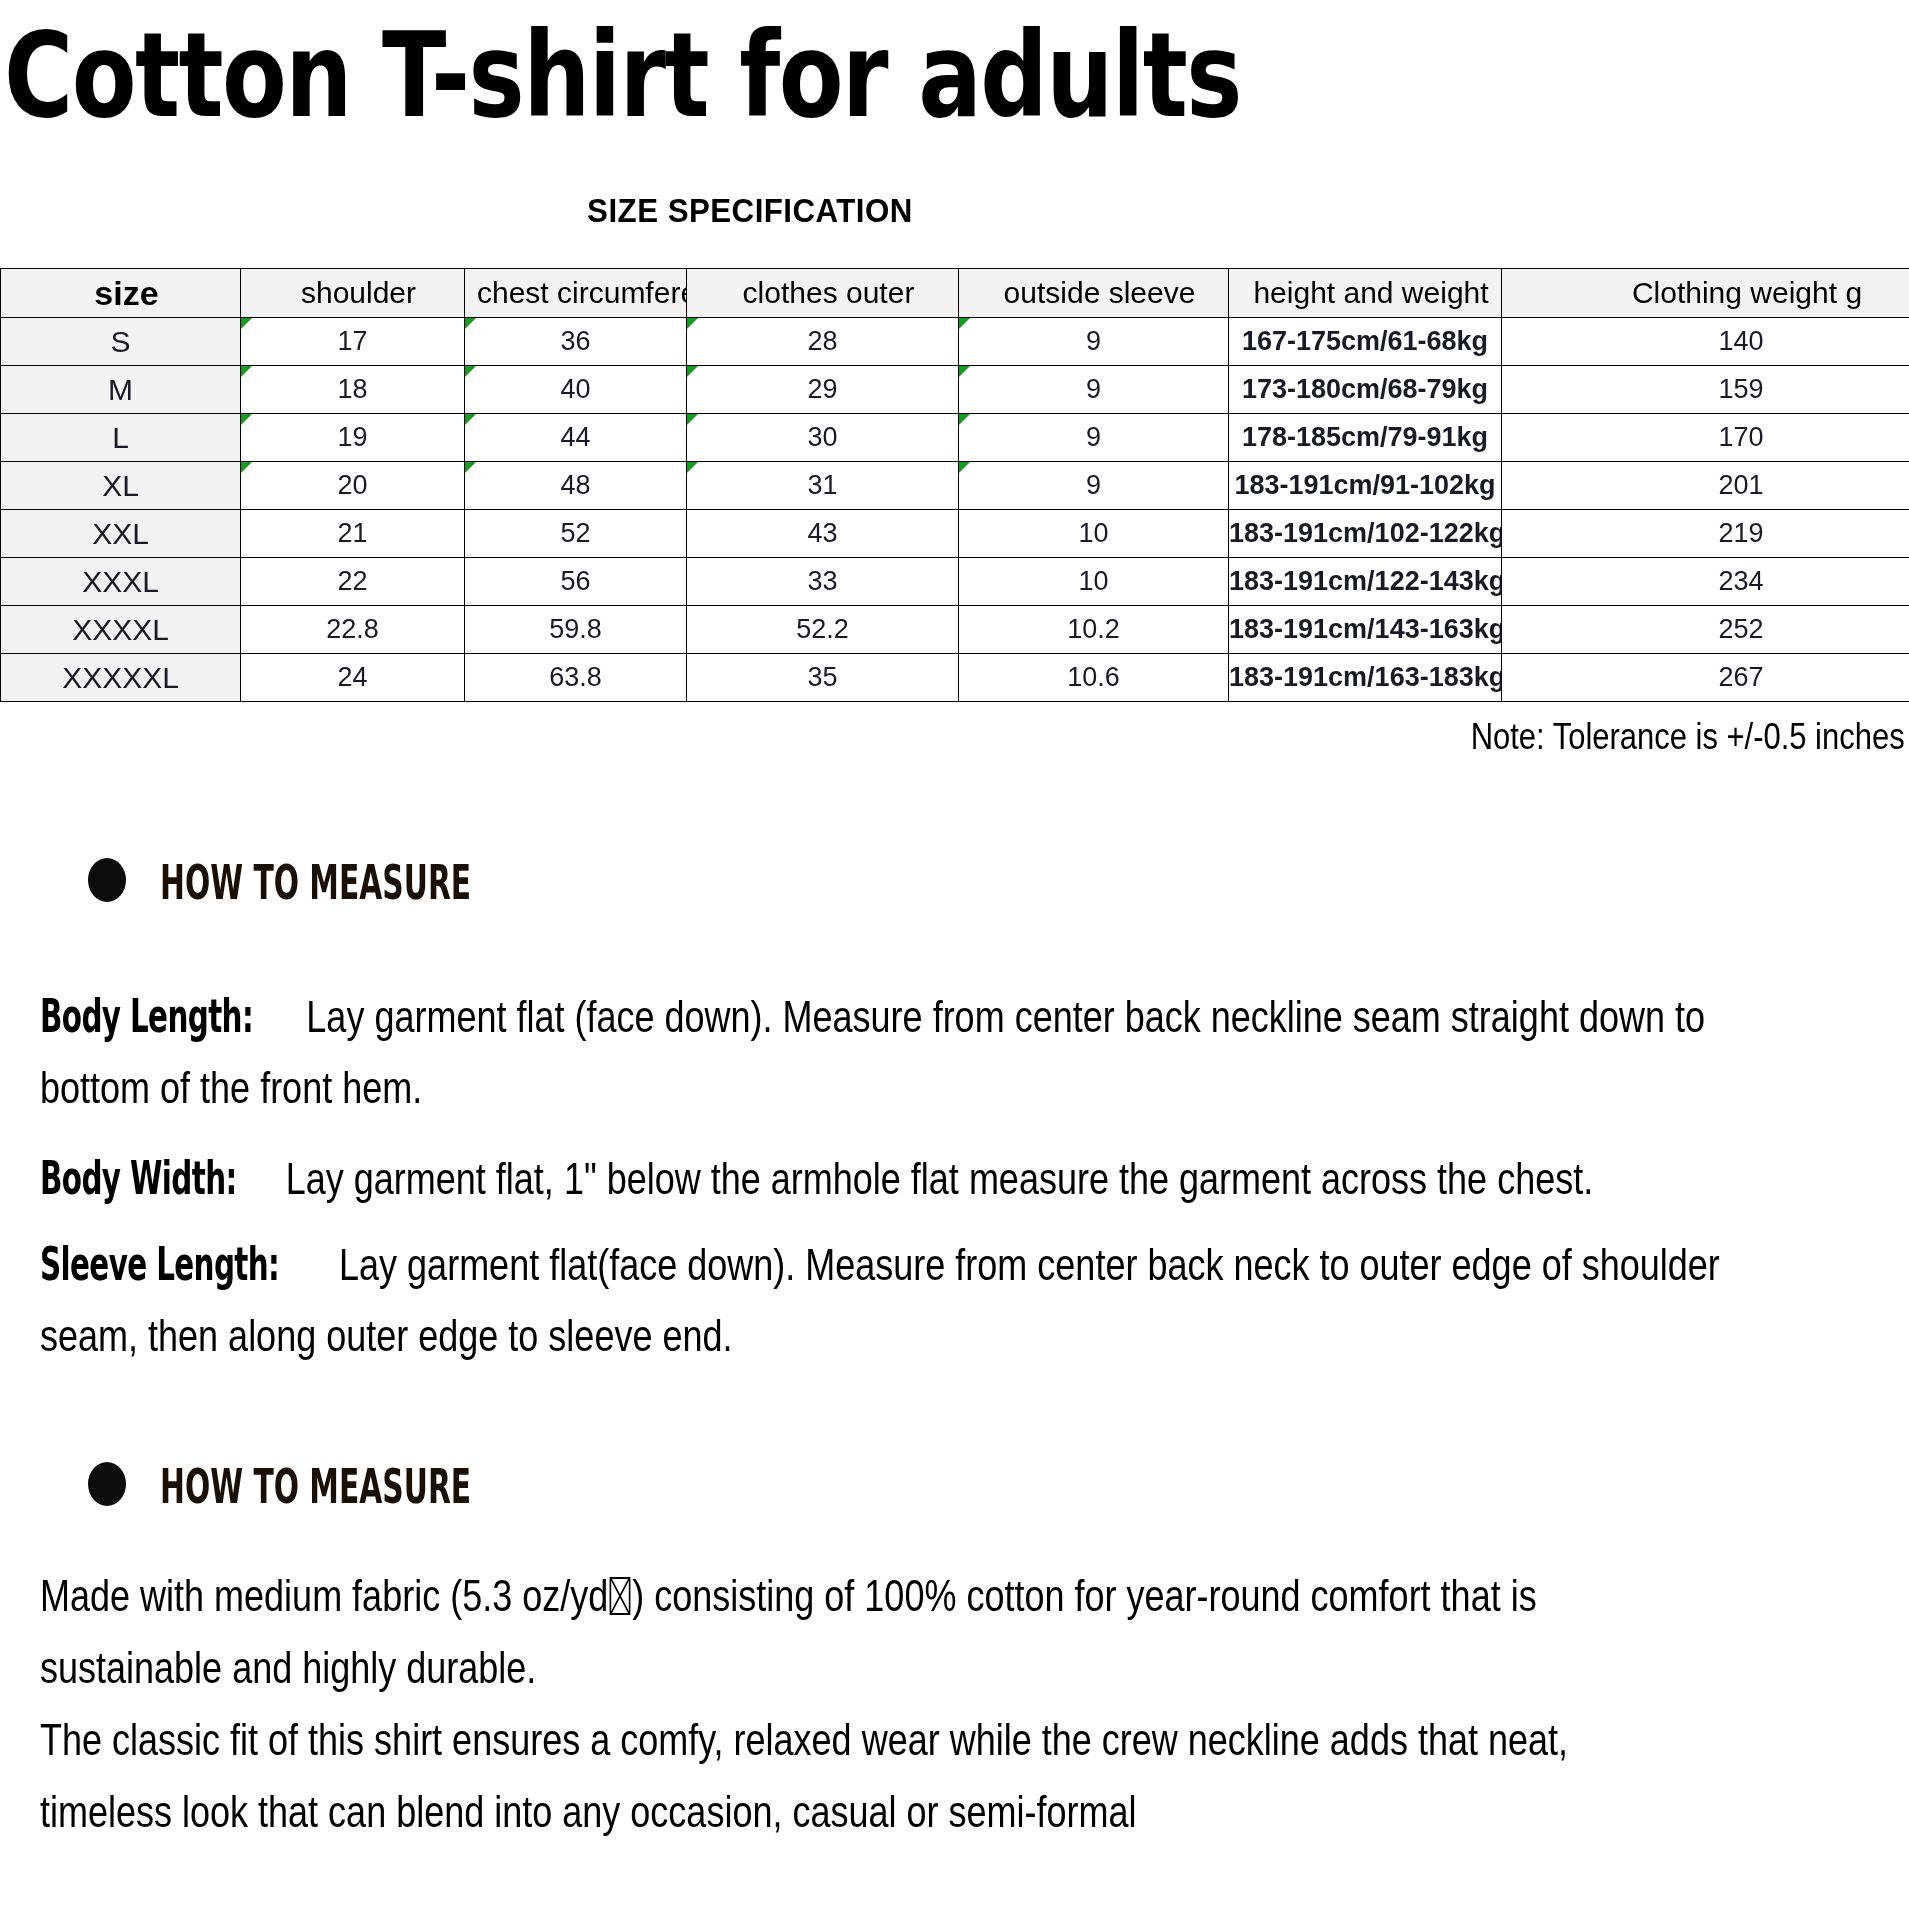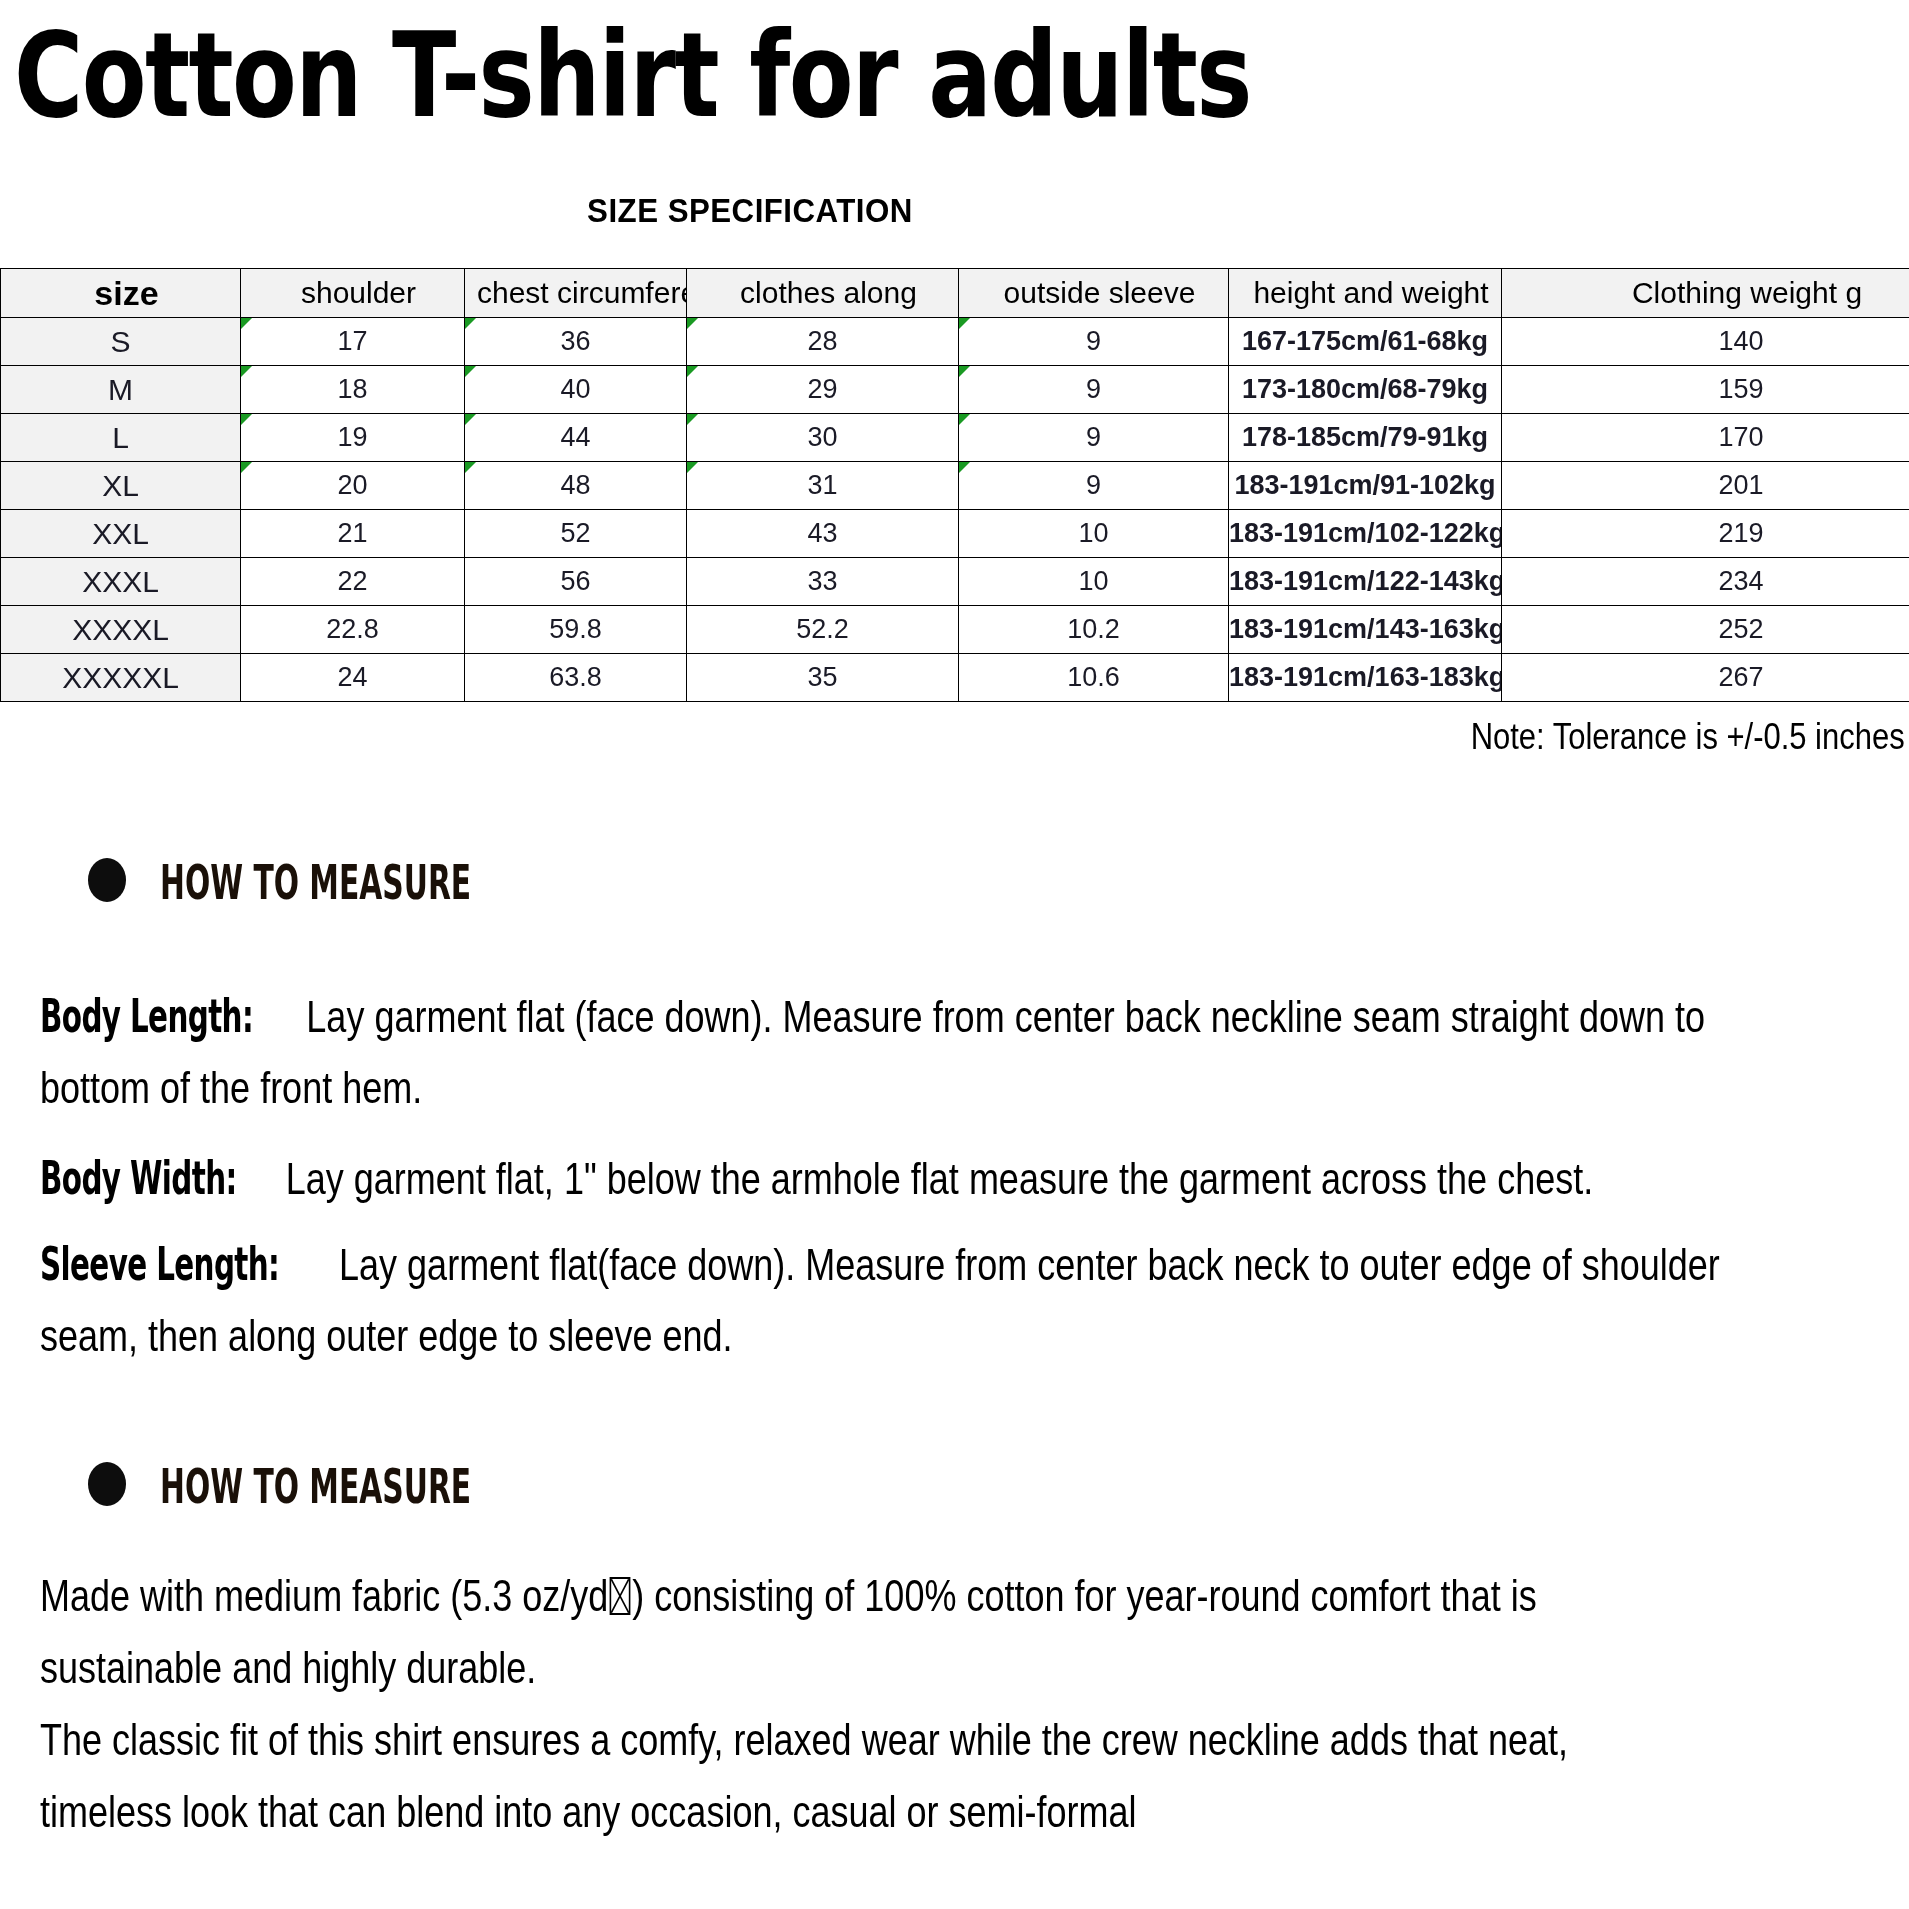--- a/index.html
+++ b/index.html
@@ -12,21 +12,21 @@
     height: 1909px;
     overflow: hidden;
     font-family: "Liberation Sans", sans-serif;
     color: #000000;
     -webkit-font-smoothing: antialiased;
   }
 
   
   .title-wrap {
     position: absolute;
-    left: 14px;
+    left: 4px;
     top: 16px;
     width: 1890px;
     height: 125px;
   }
   .main-title {
     font-family: "DejaVu Sans", sans-serif;
     font-weight: bold;
     font-size: 118px;
     line-height: 118px;
     letter-spacing: -2px;
@@ -236,21 +236,21 @@
         <col class="c-cl">
       <col class="c-os">
         <col class="c-hw">
         <col class="c-cw">
     </colgroup>
     <thead>
       <tr>
         <th class="size-head">size</th>
         <th>shoulder</th>
         <th>chest circumference</th>
-        <th>clothes along</th>
+        <th>clothes outer</th>
         <th>outside sleeve</th>
         <th>height and weight</th>
         <th>Clothing weight g</th>
       </tr>
     </thead>
     <tbody>
       <tr>
         <td class="sz">S</td>
         <td class="flag">17</td>
         <td class="flag">36</td>

